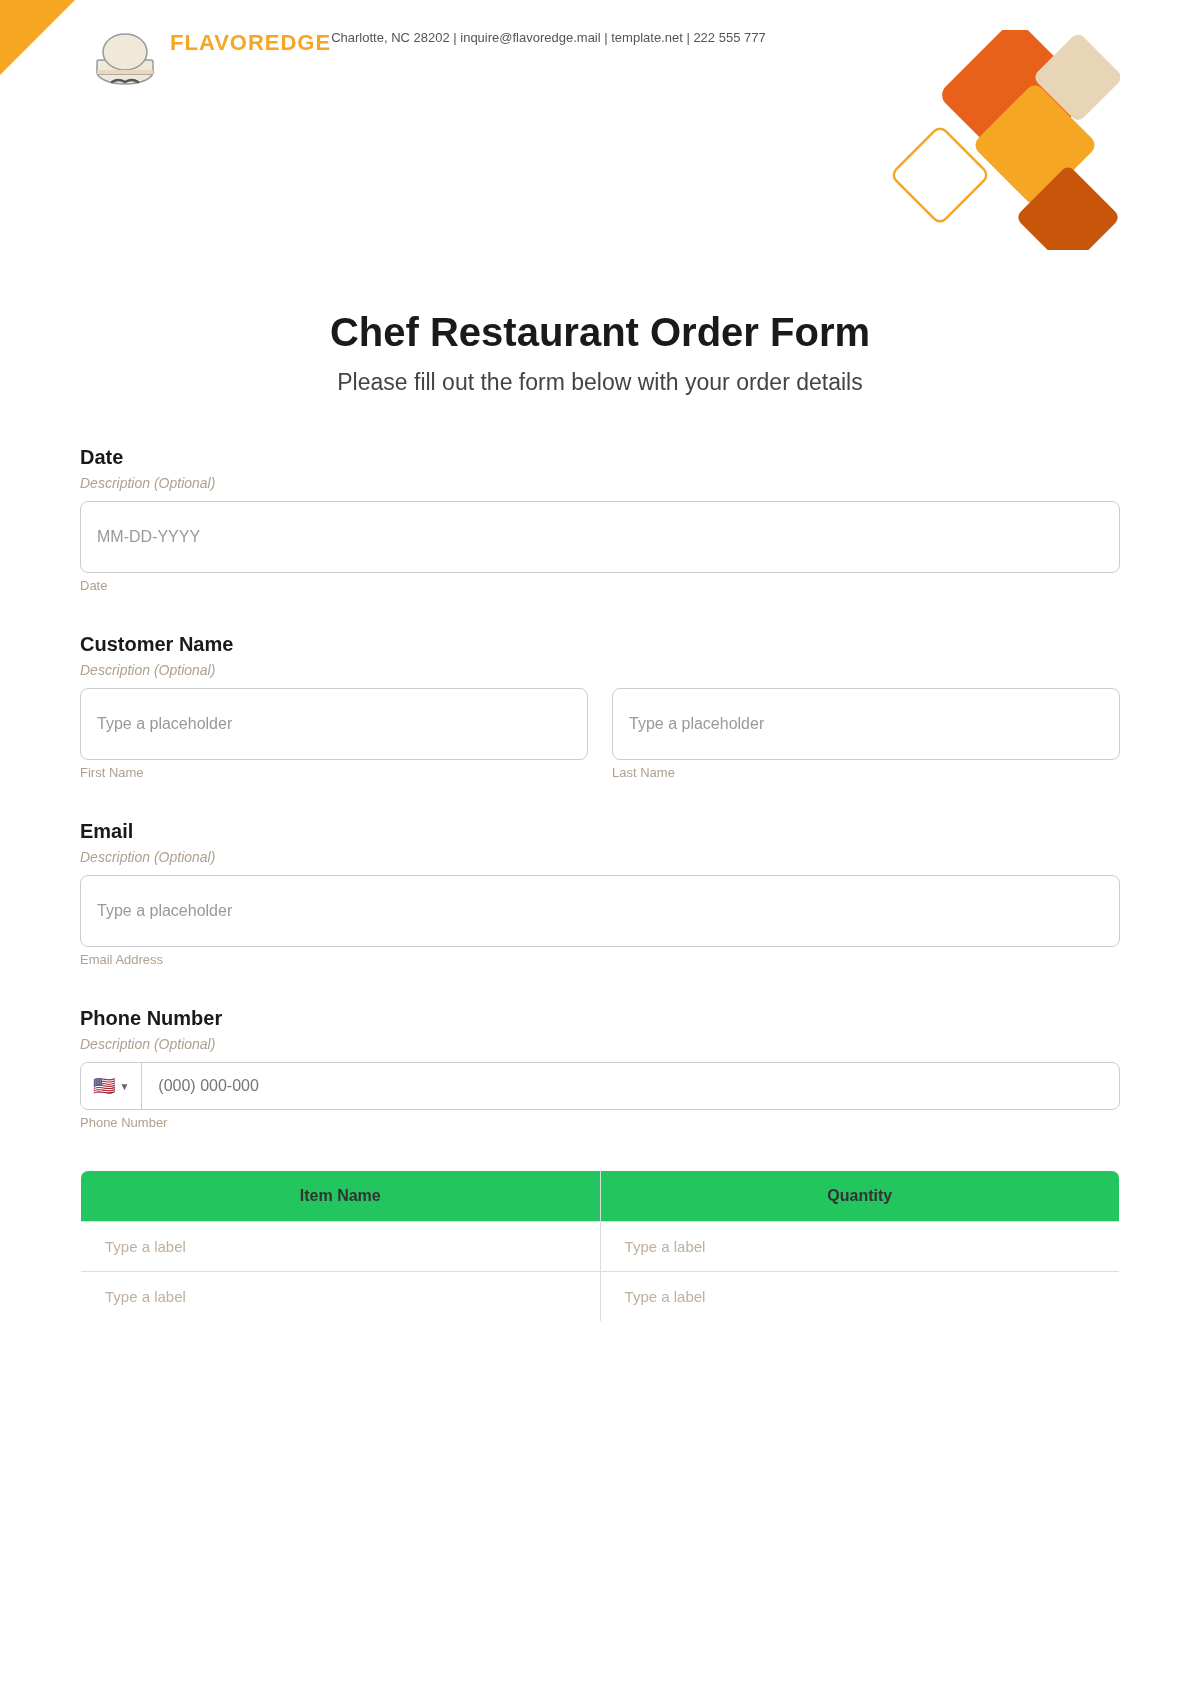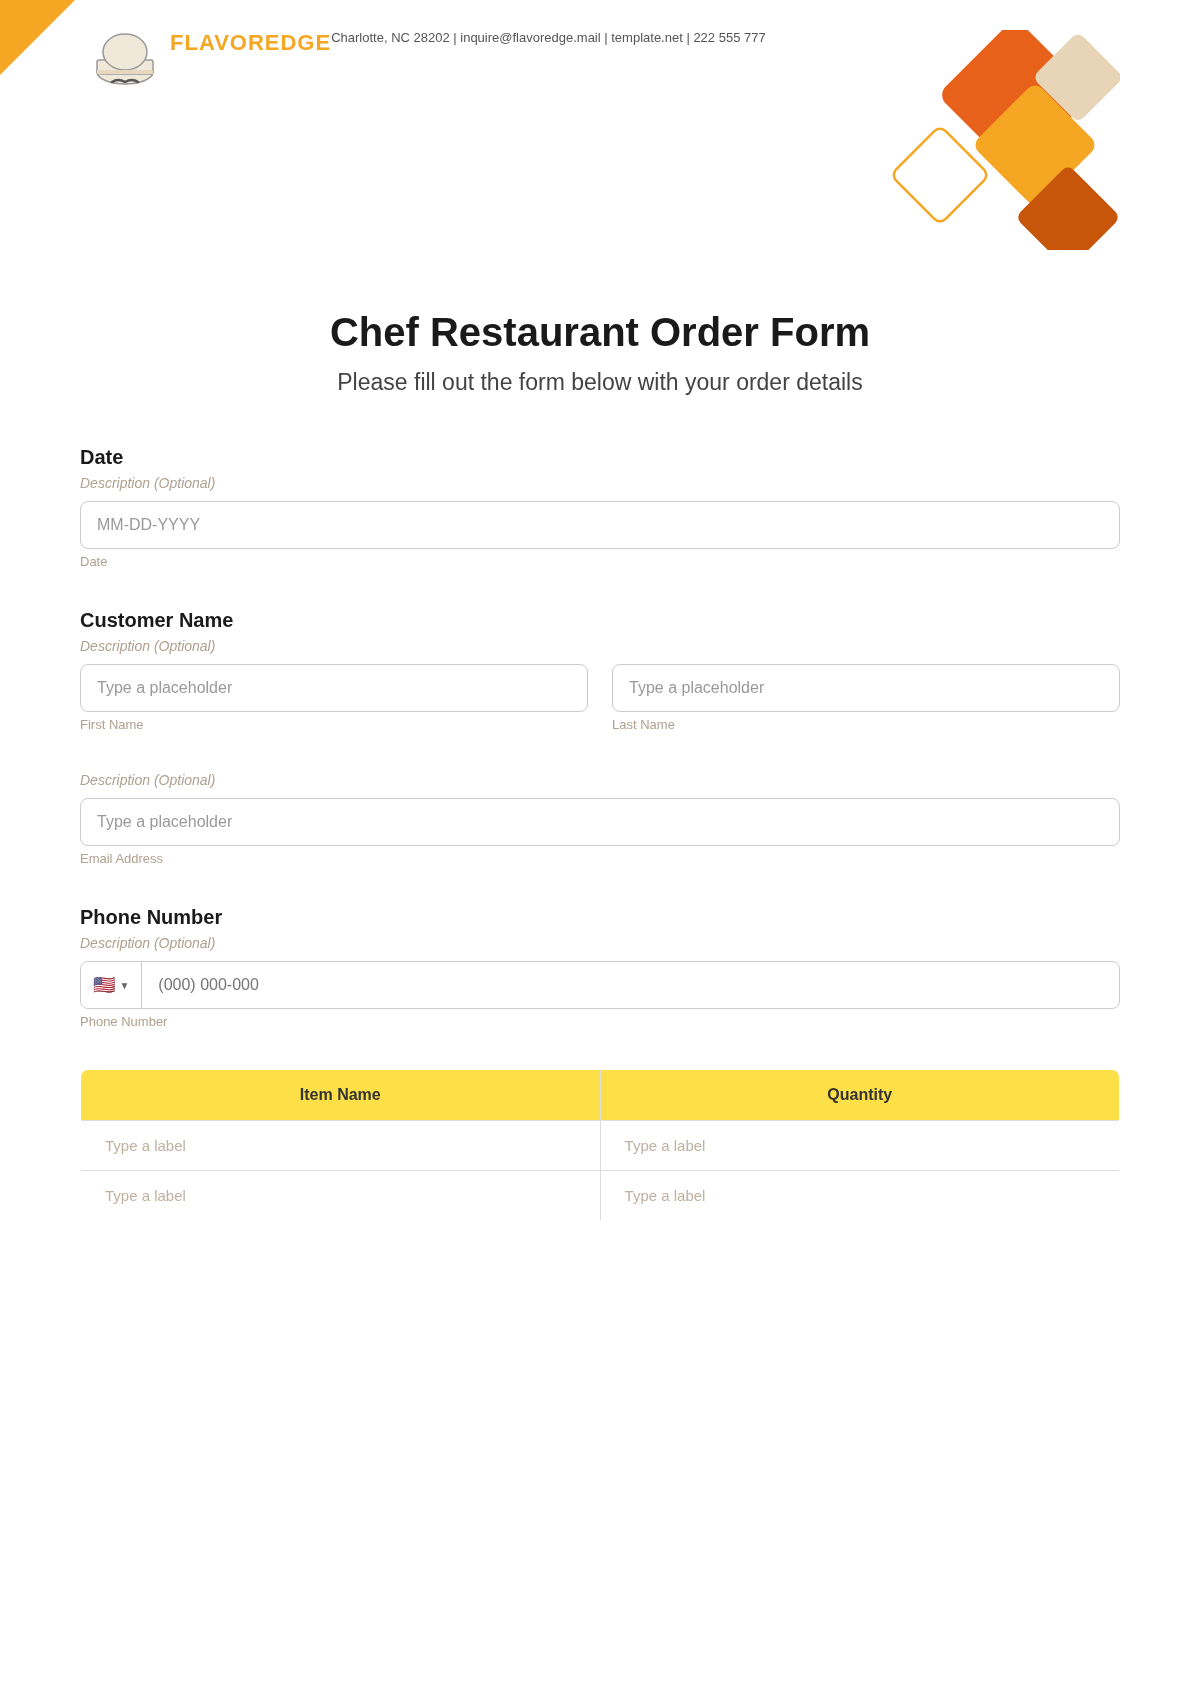--- a/index.html
+++ b/index.html
@@ -90,21 +90,21 @@
       font-size: 14px;
       color: #B0A090;
       font-style: italic;
       margin-bottom: 10px;
     }
 
     .input-field {
       width: 100%;
       border: 1.5px solid #ccc;
       border-radius: 8px;
-      padding: 14px 16px;
+      padding: 26px 16px;
       font-size: 16px;
       color: #333;
       outline: none;
       background: #fff;
     }
 
     .input-field::placeholder {
       color: #999;
     }
 
@@ -168,21 +168,21 @@
     
     .order-table {
       width: 100%;
       border-collapse: collapse;
       border: 1.5px solid #ccc;
       border-radius: 8px;
       overflow: hidden;
     }
 
     .order-table th {
-      background: #fde047;
+      background: #22c55e;
       font-size: 16px;
       font-weight: 700;
       color: #333;
       padding: 16px 24px;
       text-align: center;
       border: 1px solid #ddd;
     }
 
     .order-table td {
       padding: 16px 24px;
@@ -265,20 +265,21 @@
         <div class="field-sublabel">First Name</div>
       </div>
       <div class="col">
         <input class="input-field" type="text" placeholder="Type a placeholder" style="">
         <div class="field-sublabel">Last Name</div>
       </div>
     </div>
   </div>
 
   <div class="form-section">
+    <div class="section-label">Email</div>
     <div class="section-desc">Description (Optional)</div>
     <input class="input-field" type="text" placeholder="Type a placeholder" style="">
     <div class="field-sublabel">Email Address</div>
   </div>
 
   <div class="form-section">
     <div class="section-label">Phone Number</div>
     <div class="section-desc">Description (Optional)</div>
     <div class="phone-row">
       <div class="phone-country">

